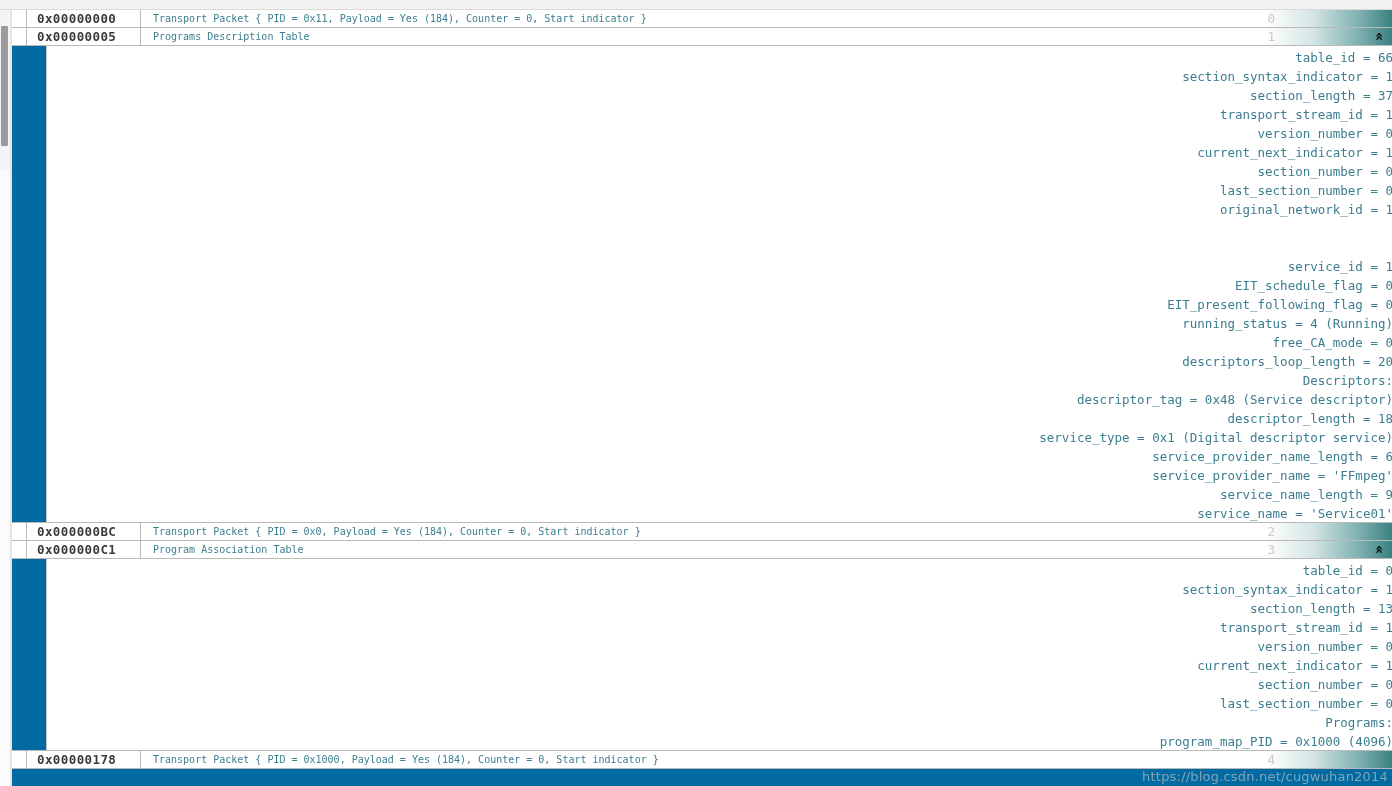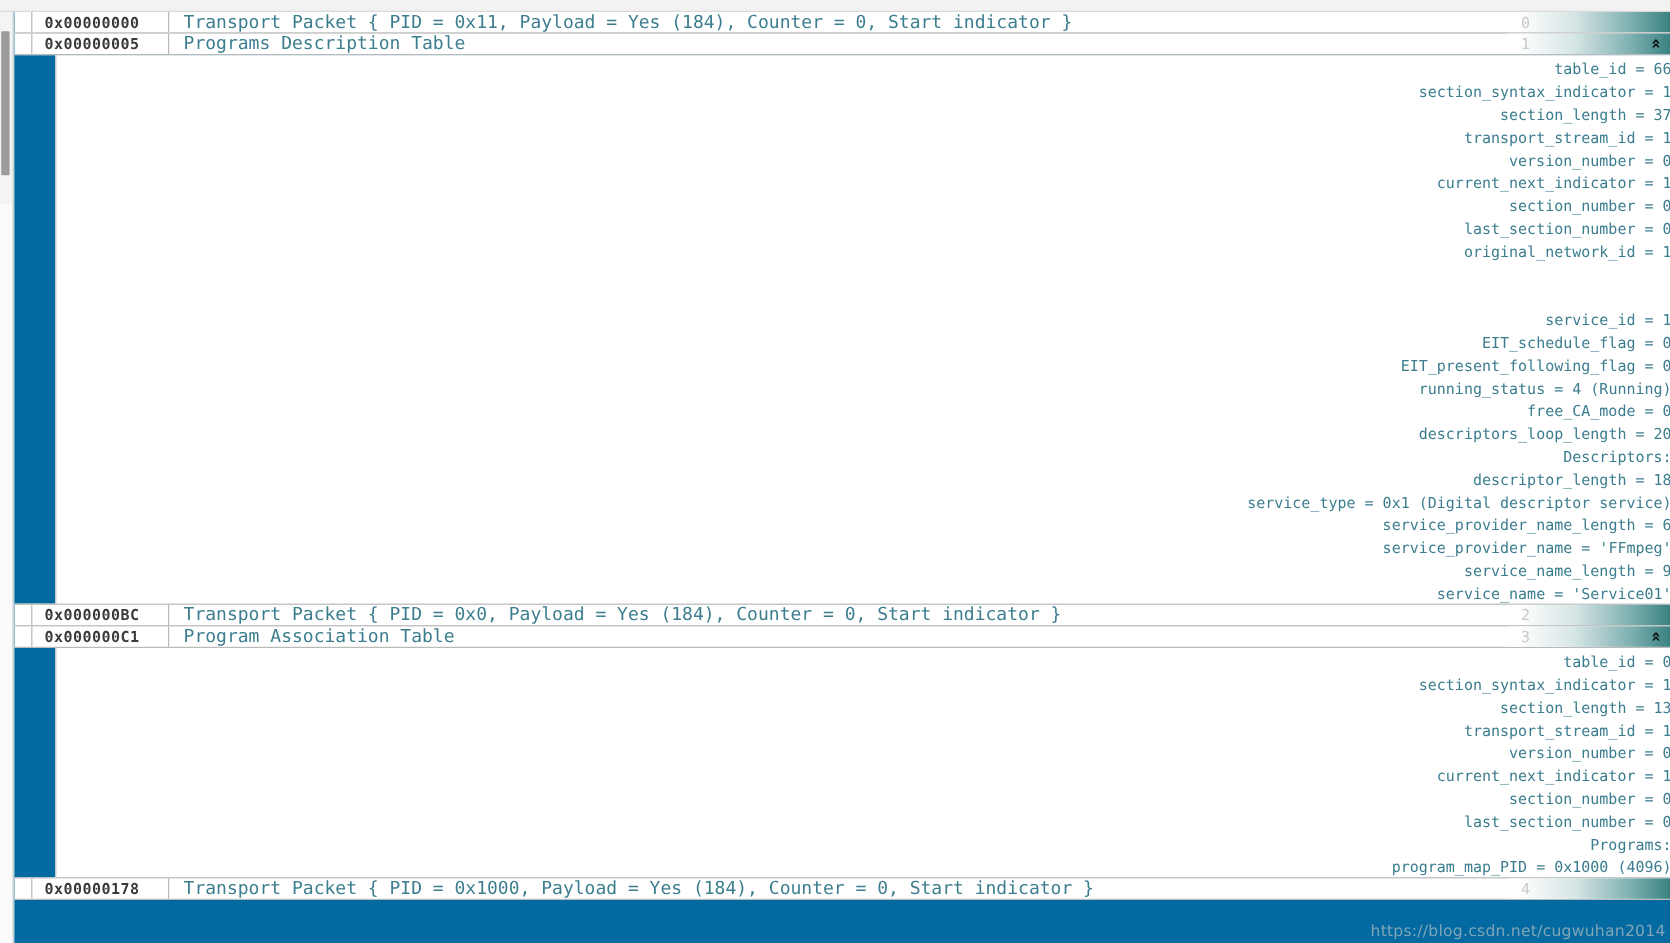--- a/index.html
+++ b/index.html
@@ -103,21 +103,21 @@
     border-right: 1px solid #b9b9b9;
     padding-left: 10px;
     white-space: nowrap;
   }
   .hdr-row .cell-desc {
     position: absolute;
     left: 141px;
     top: 0;
     height: 17px;
     line-height: 17px;
-    font-size: 15px;
+    font-size: 10px;
     color: #3c7e8f;
     white-space: nowrap;
     text-align: right;
   }
   .hdr-row .gutter {
     position: absolute;
     right: 0;
     top: 0;
     width: 136px;
     height: 17px;
@@ -229,20 +229,21 @@
             <div class="line">            original_network_id = 1</div>
             <div class="line blank"></div>
             <div class="line blank"></div>
             <div class="line">              service_id = 1</div>
             <div class="line">              EIT_schedule_flag = 0</div>
             <div class="line">              EIT_present_following_flag = 0</div>
             <div class="line">              running_status = 4 (Running)</div>
             <div class="line">              free_CA_mode = 0</div>
             <div class="line">              descriptors_loop_length = 20</div>
             <div class="line">              Descriptors:</div>
+            <div class="line">                  descriptor_tag = 0x48 (Service descriptor)</div>
             <div class="line">                  descriptor_length = 18</div>
             <div class="line">                      service_type = 0x1 (Digital descriptor service)</div>
             <div class="line">                      service_provider_name_length = 6</div>
             <div class="line">                      service_provider_name = 'FFmpeg'</div>
             <div class="line">                      service_name_length = 9</div>
             <div class="line">                      service_name = 'Service01'</div>
           </div>
         </div>
         <div class="group">
           <div class="hdr-row">

